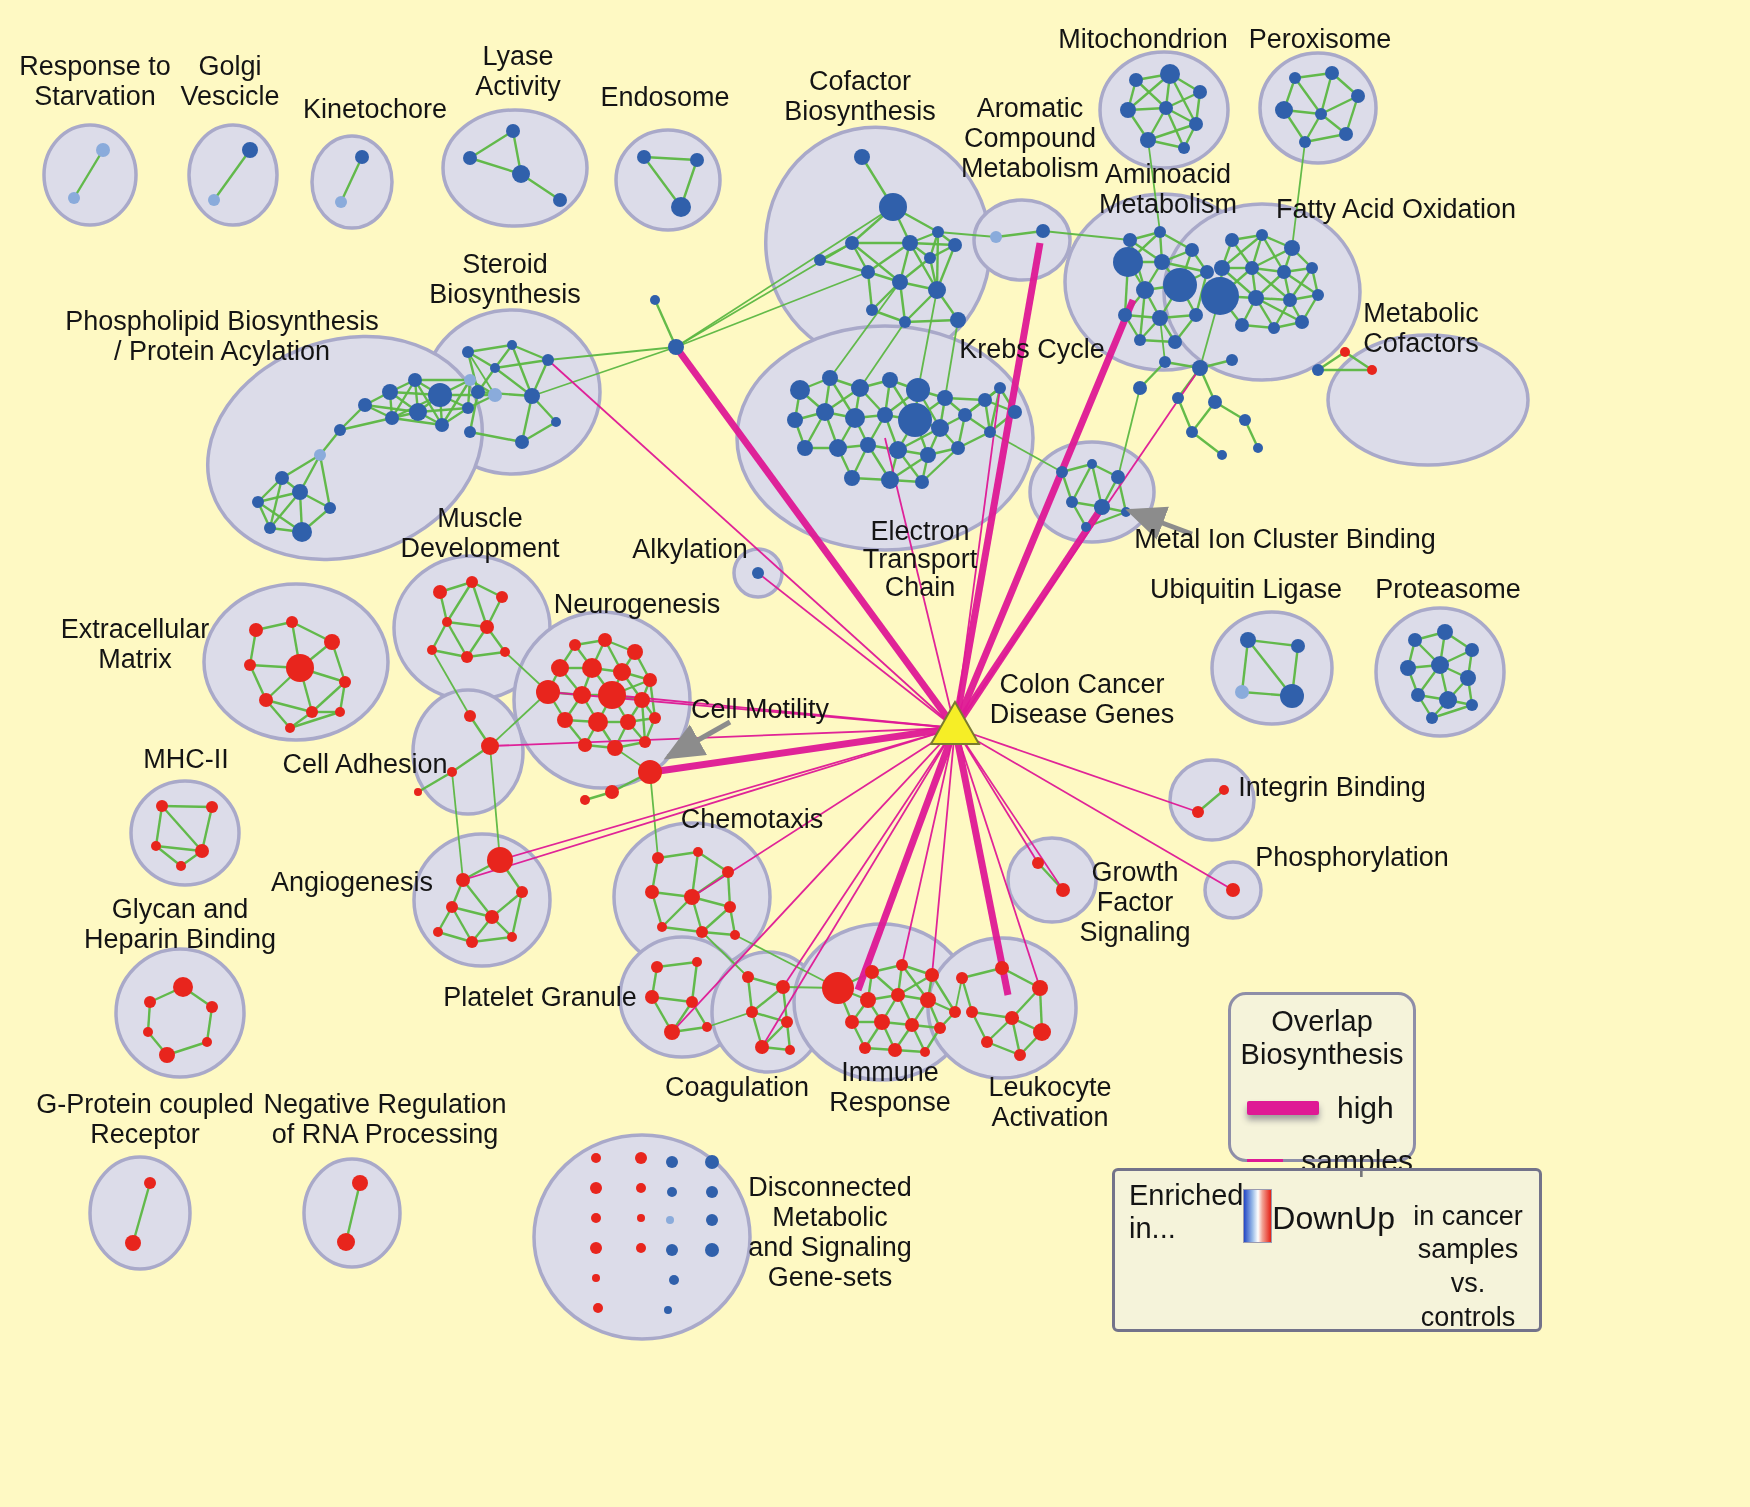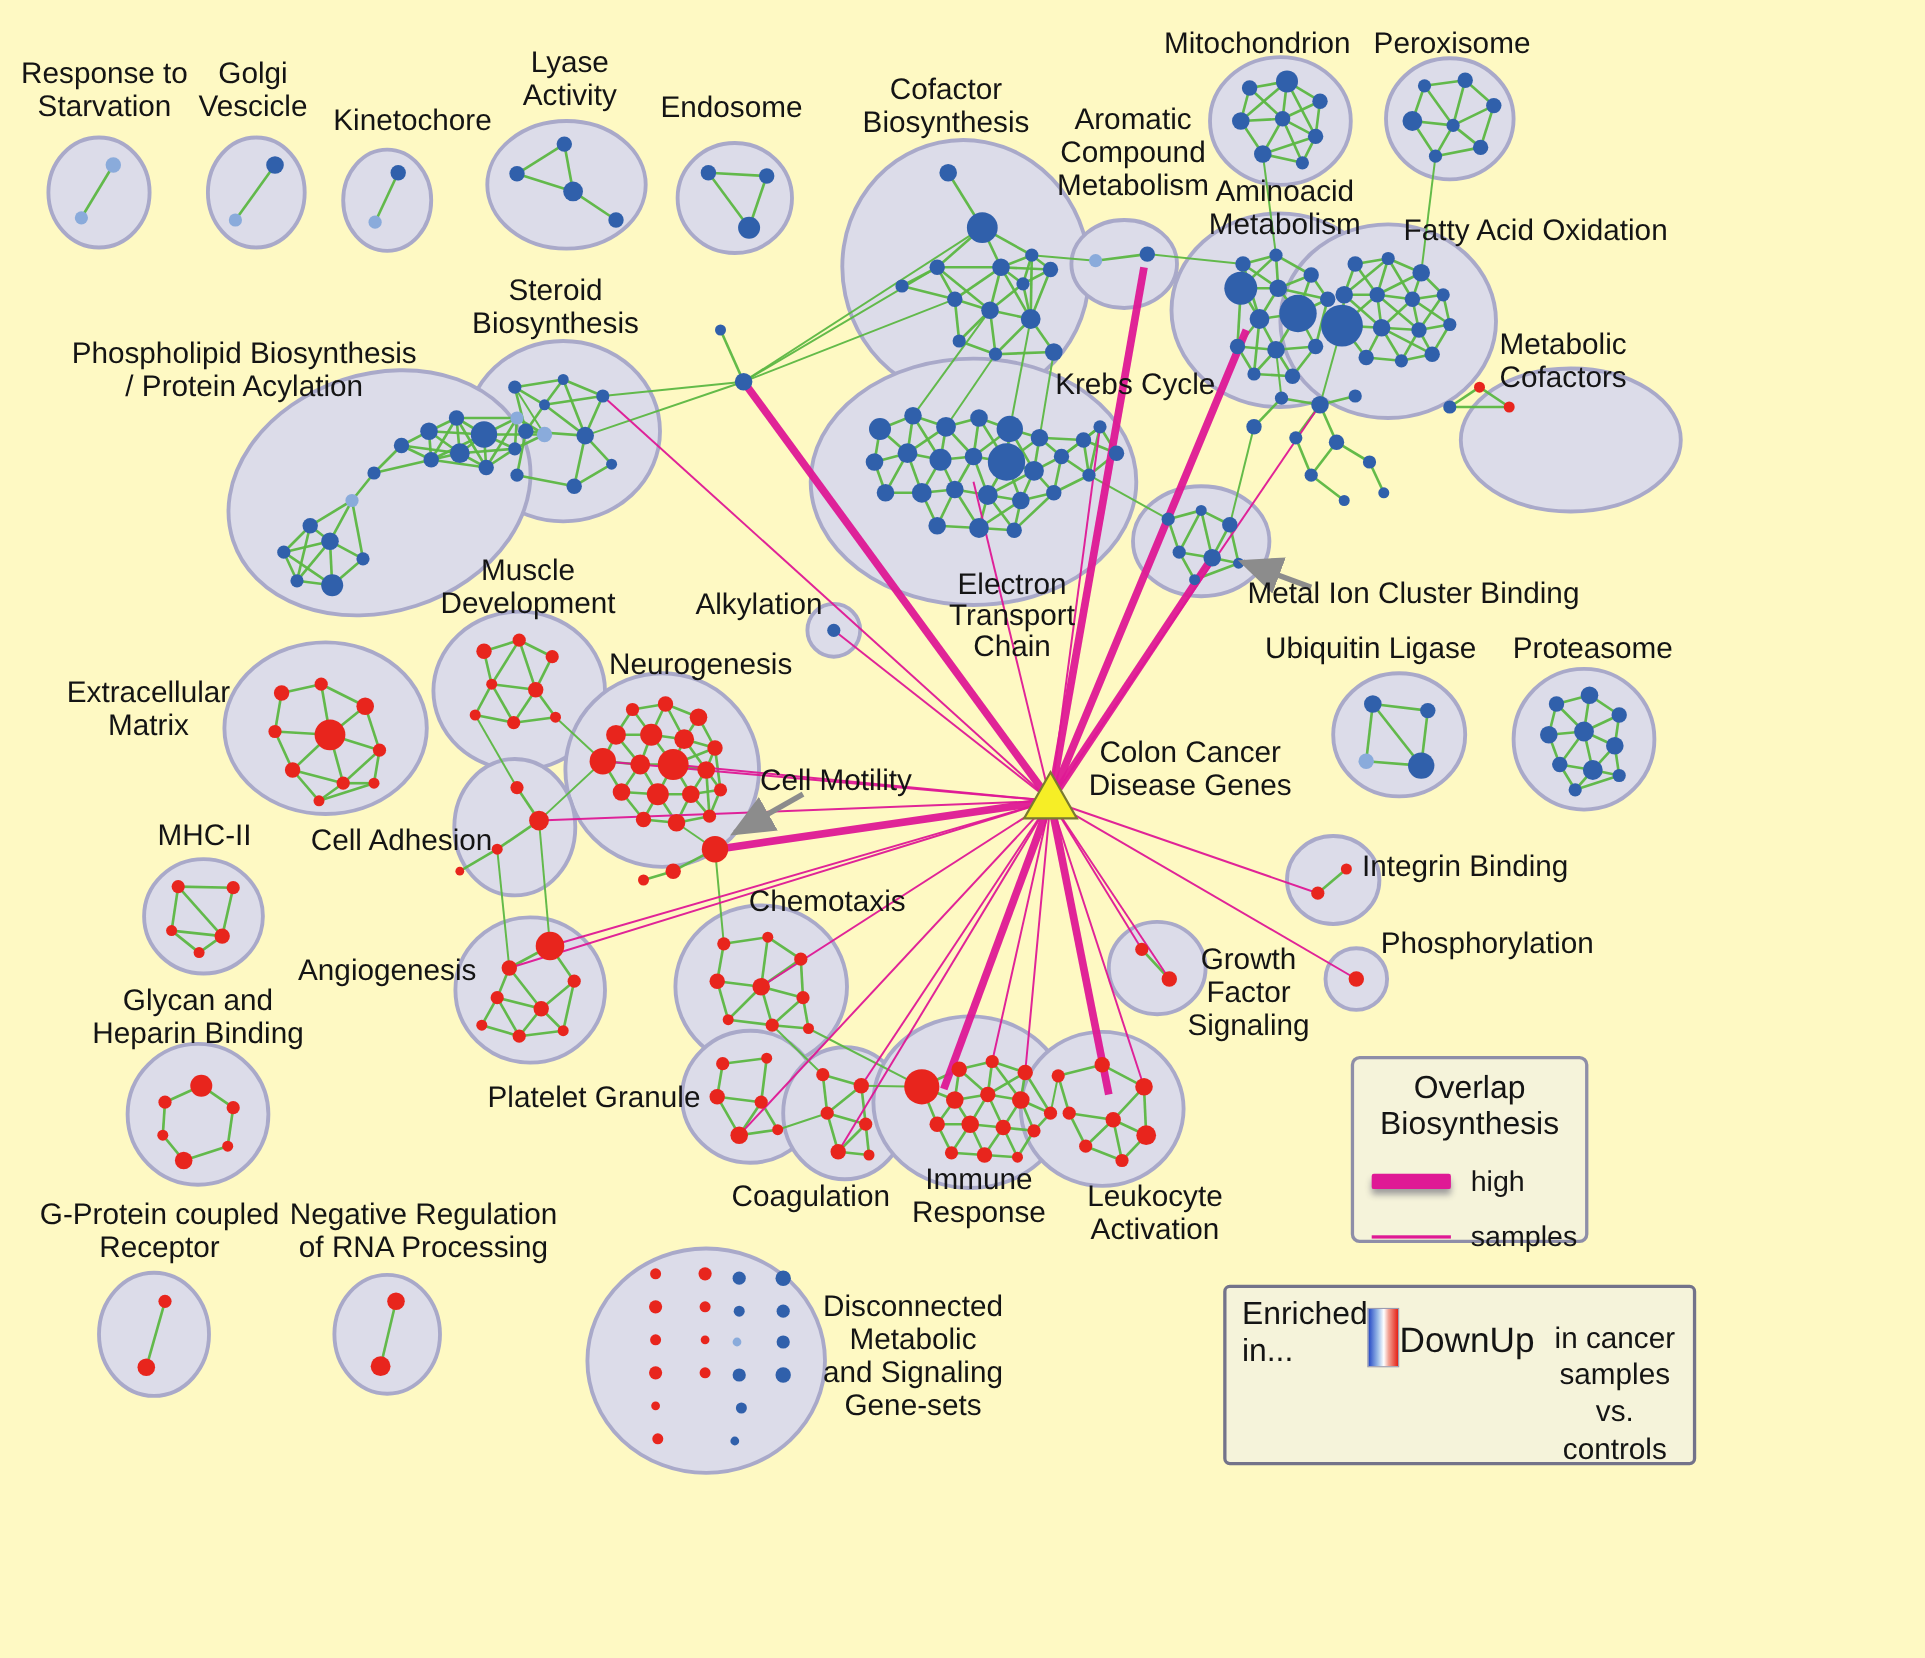--- a/index.html
+++ b/index.html
@@ -1,30 +1,30 @@
 <!DOCTYPE html>
 <html><head>
 <meta charset="utf-8">
 <style>
   html,body{margin:0;padding:0;font-family:"Liberation Sans",sans-serif;}
   #stage{position:relative;width:1750px;height:1507px;overflow:hidden;}
   #network-svg{position:absolute;left:0;top:0;}
   #network-svg text{font-family:"Liberation Sans",sans-serif;fill:#141414;}
   .legend-box{position:absolute;box-sizing:border-box;color:#141414;}
   .overlap-legend{
-    left:1228px;top:960px;width:216px;height:170px;
-    border:3px solid #8e8ea8;border-radius:8px;
+    left:1228px;top:992px;width:188px;height:170px;
+    border:3px solid #8e8ea8;border-radius:18px;
     background:rgba(236,236,246,0.45);
     padding:10px 0 0 0;
   }
   .legend-title{text-align:center;font-size:29px;line-height:1.15;}
   .legend-row{display:flex;align-items:center;gap:18px;padding-left:16px;margin-top:19px;}
   .swatch-high{width:72px;height:14px;border-radius:2px;box-shadow:0 5px 6px rgba(50,50,80,0.45);}
   .swatch-moderate{width:72px;height:3px;}
-  .legend-row .legend-label{font-size:26px;}
+  .legend-row .legend-label{font-size:30px;}
   .enriched-legend{
     left:1112px;top:1168px;width:430px;height:164px;
     border:3px solid #73738a;border-radius:6px;
     background:rgba(236,236,246,0.45);
     display:flex;flex-direction:row;align-items:flex-start;
     padding:8px 12px 8px 14px;gap:14px;
   }
   .enriched-left{width:266px;display:flex;flex-direction:row;align-items:center;}
   .enriched-title{font-size:29px;margin-bottom:8px;}
   .gradient-bar{width:234px;height:52px;border:1px solid #9a9ab0;}

